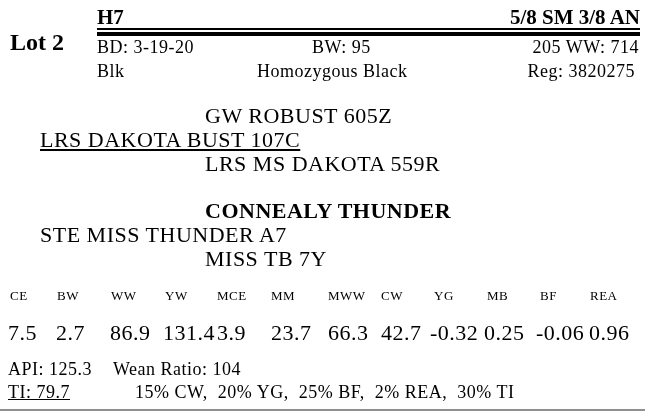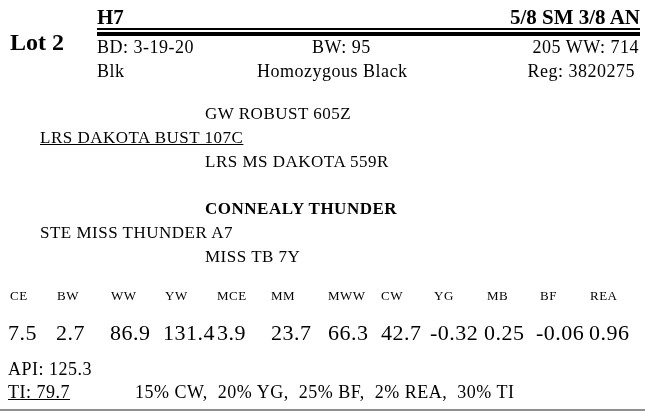--- a/index.html
+++ b/index.html
@@ -22,21 +22,21 @@
 
   .detail   { font-size:18px; letter-spacing:0.5px; }
   .bd       { left:97px;  top:38px; }
   .bw       { left:312px; top:38px; }
   .ww205    { right:6px;  top:38px; }
   .clr      { left:97px;  top:62px; }
   .homo     { left:257px; top:62px; }
   .reg      { right:10px; top:62px; }
 
   
-  .ped      { font-size:17px; letter-spacing:0.5px; }
+  .ped      { font-size:22px; letter-spacing:0.5px; }
   .sire-sire { left:205px; top:105px; }
   .sire      { left:40px;  top:129px;text-decoration:underline; }
   .sire-dam  { left:205px; top:153px; }
   .dam-sire  { left:205px; top:200px;font-weight:bold; }
   .dam       { left:40px;  top:224px; }
   .dam-dam   { left:205px; top:248px; }
 
   
   .eh { position:absolute; top:288px; font-size:13px; letter-spacing:0.5px; white-space:pre; }
   .ev { position:absolute; top:320px; font-size:22px; letter-spacing:0.5px; white-space:pre; }
@@ -98,17 +98,18 @@
     <span class="ev" style="left:271px">23.7</span>
     <span class="ev" style="left:328px">66.3</span>
     <span class="ev" style="left:381px">42.7</span>
     <span class="ev" style="left:430px">-0.32</span>
     <span class="ev" style="left:484px">0.25</span>
     <span class="ev" style="left:536px">-0.06</span>
     <span class="ev" style="left:589px">0.96</span>
   </div>
 
   <div class="abs idx api">API: 125.3</div>
+  <div class="abs idx wean">Wean Ratio: 104</div>
   <div class="abs idx ti">TI: 79.7</div>
   <div class="abs idx rank2">15% CW,  20% YG,  25% BF,  2% REA,  30% TI</div>
 
   <div class="bottom-rule"></div>
 </div>
 
 </body></html>

